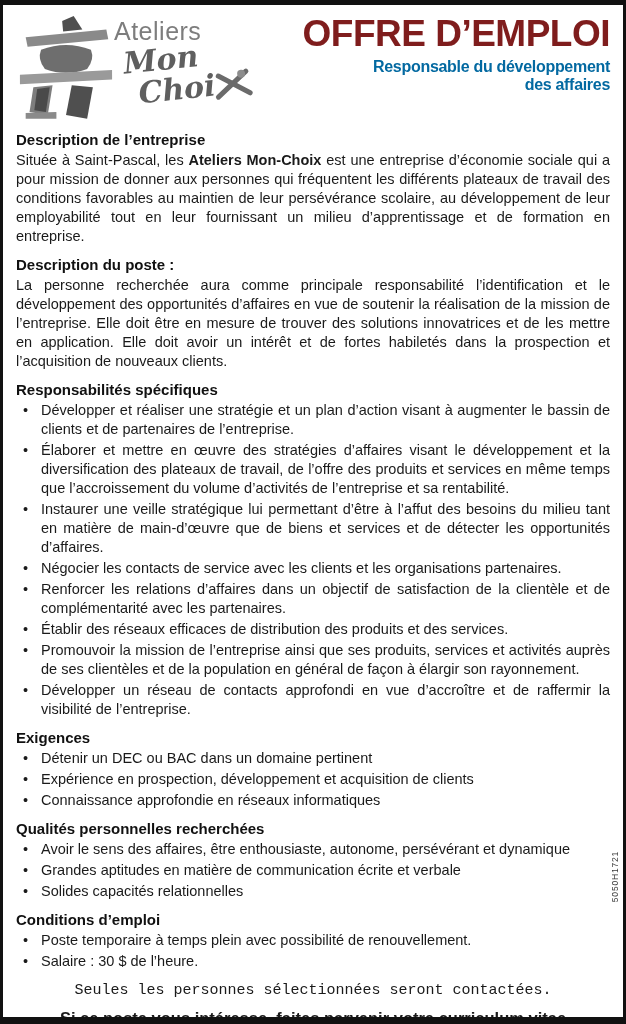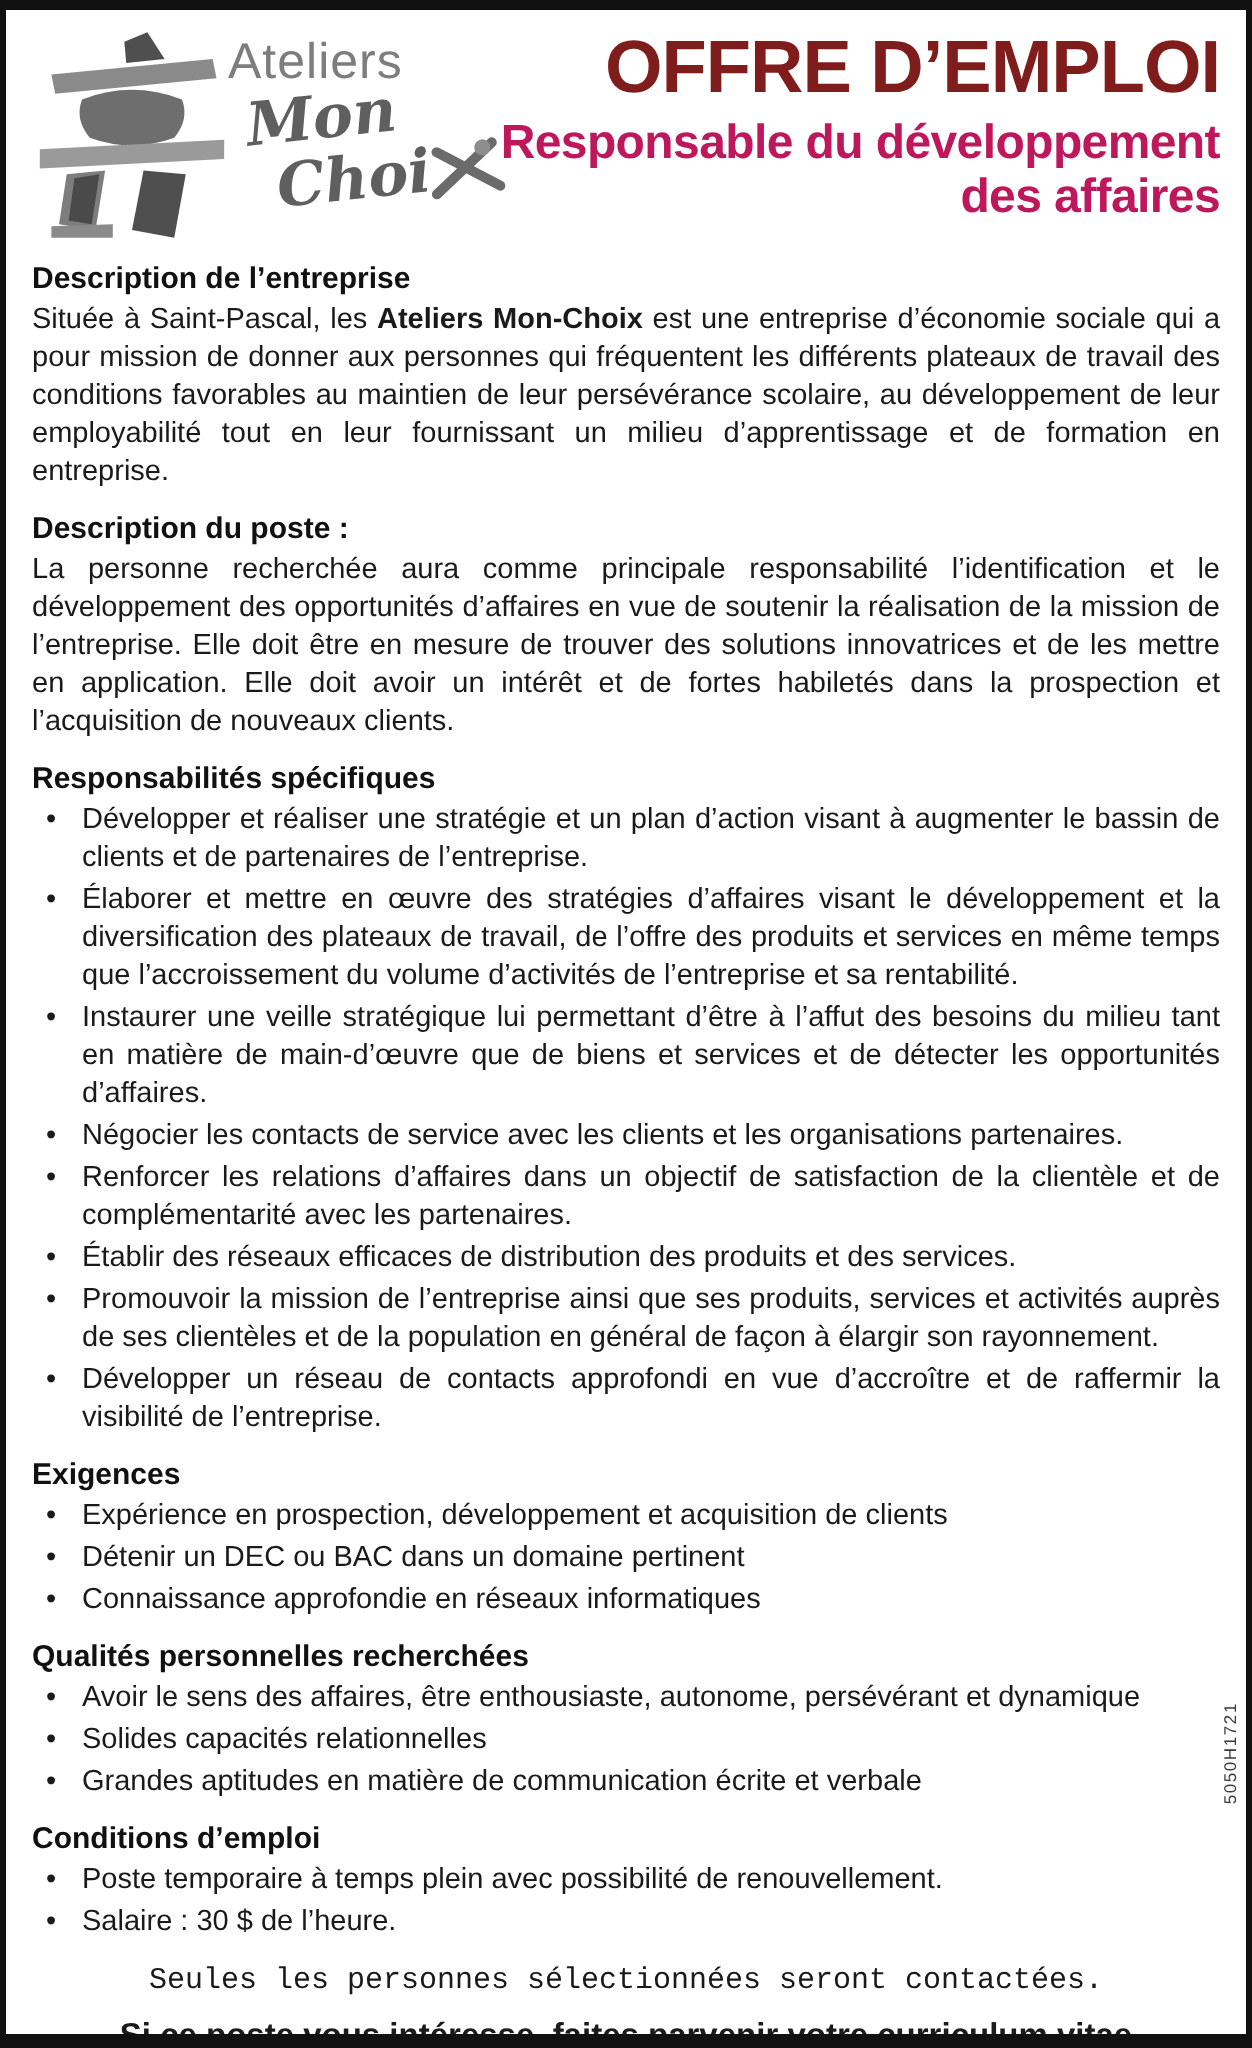--- a/index.html
+++ b/index.html
@@ -39,22 +39,22 @@
   .logo-mon { font-size: 30px; display: block; }
   .logo-choix { font-size: 30px; display: block; margin-left: 12px; white-space: nowrap; }
   .logo-x-person { display: inline-block; vertical-align: -6px; margin-left: -2px; }
 
   .title-block { flex: 1; text-align: right; padding-top: 6px; }
   .main-title {
     font-size: 37px; font-weight: bold; letter-spacing: -0.5px;
     line-height: 1.05; color: #7f1d1d;
   }
   .sub-title {
-    font-size: 24px; font-weight: bold; letter-spacing: -0.3px;
-    line-height: 1.15; color: #be185d; margin-top: 4px;
+    font-size: 16px; font-weight: bold; letter-spacing: -0.3px;
+    line-height: 1.15; color: #0369a1; margin-top: 4px;
   }
 
   
   .section-heading {
     font-size: 15px; font-weight: bold; color: #111;
     margin-top: 10px; margin-bottom: 3px;
   }
   .para {
     font-size: 14.5px; line-height: 19px; text-align: justify; color: #1a1a1a;
   }
@@ -146,30 +146,30 @@
     <li>Instaurer une veille stratégique lui permettant d’être à l’affut des besoins du milieu tant en matière de main-d’œuvre que de biens et services et de détecter les opportunités d’affaires.</li>
     <li>Négocier les contacts de service avec les clients et les organisations partenaires.</li>
     <li>Renforcer les relations d’affaires dans un objectif de satisfaction de la clientèle et de complémentarité avec les partenaires.</li>
     <li>Établir des réseaux efficaces de distribution des produits et des services.</li>
     <li>Promouvoir la mission de l’entreprise ainsi que ses produits, services et activités auprès de ses clientèles et de la population en général de façon à élargir son rayonnement.</li>
     <li>Développer un réseau de contacts approfondi en vue d’accroître et de raffermir la visibilité de l’entreprise.</li>
   </ul>
 
   <div class="section-heading">Exigences</div>
   <ul class="bullets">
+    <li>Détenir un DEC ou BAC dans un domaine pertinent</li>
     <li>Expérience en prospection, développement et acquisition de clients</li>
-    <li>Détenir un DEC ou BAC dans un domaine pertinent</li>
     <li>Connaissance approfondie en réseaux informatiques</li>
   </ul>
 
   <div class="section-heading">Qualités personnelles recherchées</div>
   <ul class="bullets">
     <li>Avoir le sens des affaires, être enthousiaste, autonome, persévérant et dynamique</li>
+    <li>Grandes aptitudes en matière de communication écrite et verbale</li>
     <li>Solides capacités relationnelles</li>
-    <li>Grandes aptitudes en matière de communication écrite et verbale</li>
   </ul>
 
   <div class="section-heading">Conditions d’emploi</div>
   <ul class="bullets">
     <li>Poste temporaire à temps plein avec possibilité de renouvellement.</li>
     <li>Salaire : 30 $ de l’heure.</li>
   </ul>
 
   <div class="contact-note">Seules les personnes sélectionnées seront contactées.</div>
 

